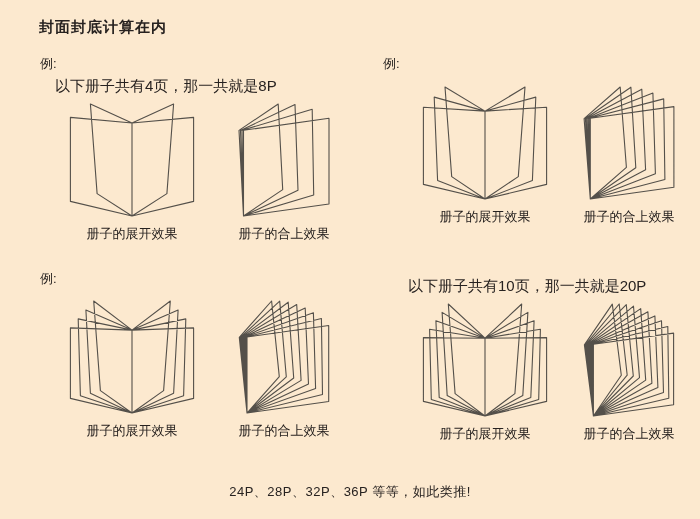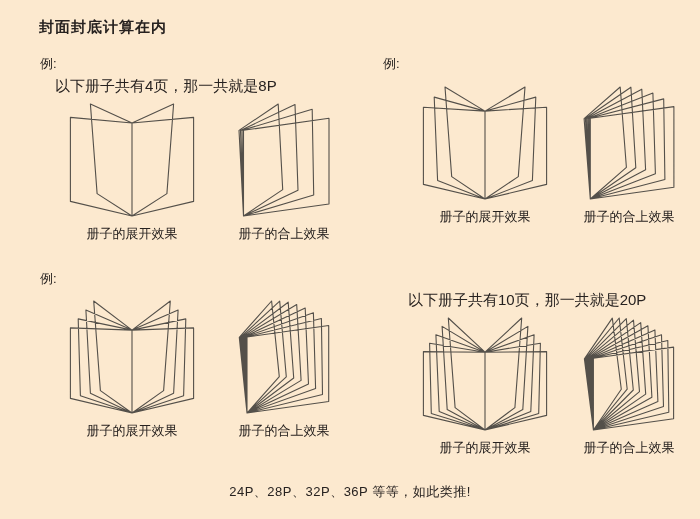--- a/index.html
+++ b/index.html
@@ -25,21 +25,21 @@
   .ex-label-1{left:40px;top:55px;}
   .ex-label-2{left:383px;top:55px;}
   .ex-label-3{left:40px;top:270px;}
   .block{
     position:absolute;
     display:flex;flex-direction:column;
   }
   .block-tl{left:55px;top:77px;width:290px;}
   .block-tr{left:408px;top:77px;width:282px;}
   .block-bl{left:55px;top:291px;width:290px;}
-  .block-br{left:408px;top:291px;width:282px;}
+  .block-br{left:408px;top:277px;width:282px;}
   .headline{
     font-size:15px;
     text-align:left;
     height:17px;line-height:17px;
     white-space:nowrap;
   }
   .figs{
     margin-top:6px;
     display:flex;
     justify-content:space-between;

